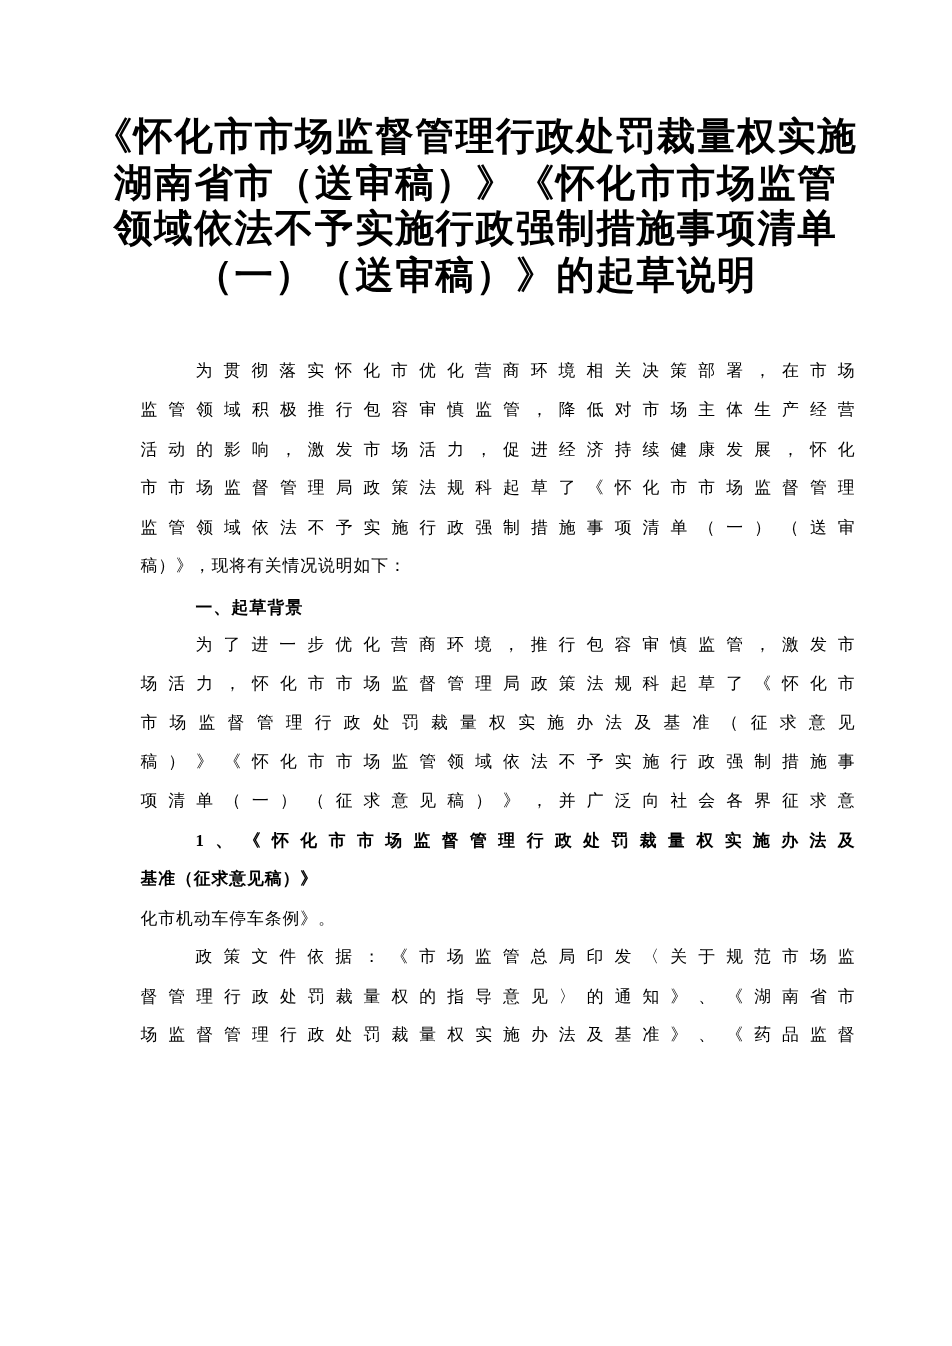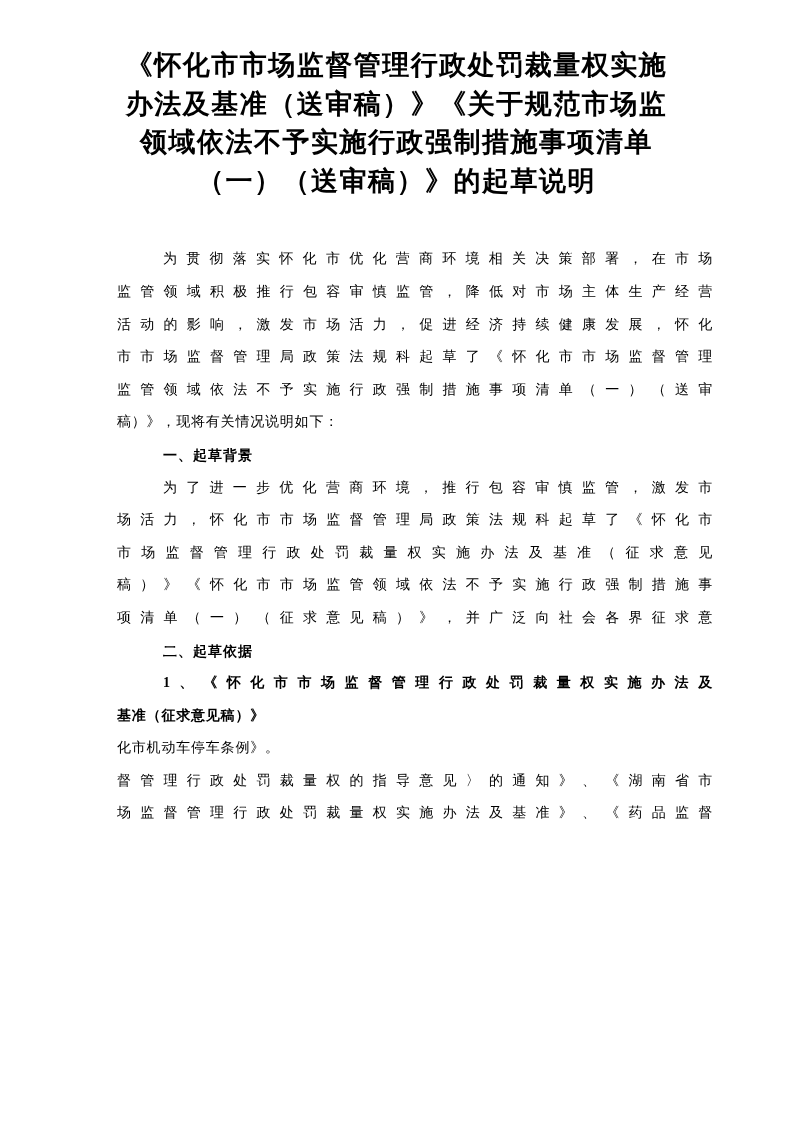--- a/index.html
+++ b/index.html
@@ -5,25 +5,25 @@
   html, body { margin: 0; padding: 0; background: #ffffff; }
   .page {
     position: relative;
     width: 793px;
     height: 1122px;
     background: #ffffff;
     overflow: hidden;
     color: #000000;
   }
   .title {
-    padding-top: 46px;
+    padding-top: 97px;
     text-align: center;
-    font-family: Liberation Sans, sans-serif;
+    font-family: Liberation Mono, monospace;
     font-weight: bold;
-    font-size: 27px;
+    font-size: 32px;
     line-height: 38.6px;
     letter-spacing: 1.5px;
     color: #000000;
   }
   .title-line { height: 38.6px; overflow: hidden; white-space: nowrap; }
   .body {
     margin: 43px 80px 0 117px;
     font-family: "Liberation Serif", serif;
     font-size: 14px;
     color: #000000;
@@ -43,21 +43,21 @@
   }
   .b { font-weight: bold; }
 </style>
 </head>
 <body>
 
 <div class="page">
 
   <div class="title">
     <div class="title-line">《怀化市市场监督管理行政处罚裁量权实施</div>
-    <div class="title-line">办法及基准（送审稿）》《关于规范市场监</div>
+    <div class="title-line">湖南省市（送审稿）》《怀化市市场监管</div>
     <div class="title-line">领域依法不予实施行政强制措施事项清单</div>
     <div class="title-line">（一）（送审稿）》的起草说明</div>
   </div>
 
   <div class="body">
 
     <div class="l ind fill">为贯彻落实怀化市优化营商环境相关决策部署，在市场</div>
     <div class="l fill">监管领域积极推行包容审慎监管，降低对市场主体生产经营</div>
     <div class="l fill">活动的影响，激发市场活力，促进经济持续健康发展，怀化</div>
     <div class="l fill">市市场监督管理局政策法规科起草了《怀化市市场监督管理</div>
@@ -65,24 +65,24 @@
     <div class="l">稿）》，现将有关情况说明如下：</div>
 
     <div class="l h ind">一、起草背景</div>
 
     <div class="l ind fill">为了进一步优化营商环境，推行包容审慎监管，激发市</div>
     <div class="l fill">场活力，怀化市市场监督管理局政策法规科起草了《怀化市</div>
     <div class="l fill">市场监督管理行政处罚裁量权实施办法及基准（征求意见</div>
     <div class="l fill">稿）》《怀化市市场监管领域依法不予实施行政强制措施事</div>
     <div class="l fill">项清单（一）（征求意见稿）》，并广泛向社会各界征求意</div>
 
-    <div class="l h ind">二、起草依据</div>
 
     <div class="l b ind fill">1、《怀化市市场监督管理行政处罚裁量权实施办法及</div>
     <div class="l b">基准（征求意见稿）》</div>
 
     <div class="l">化市机动车停车条例》。</div>
 
+    <div class="l ind fill">政策文件依据：《市场监管总局印发〈关于规范市场监</div>
     <div class="l fill">督管理行政处罚裁量权的指导意见〉的通知》、《湖南省市</div>
     <div class="l fill">场监督管理行政处罚裁量权实施办法及基准》、《药品监督</div>
 
   </div>
 </div>
 
 </body></html>

